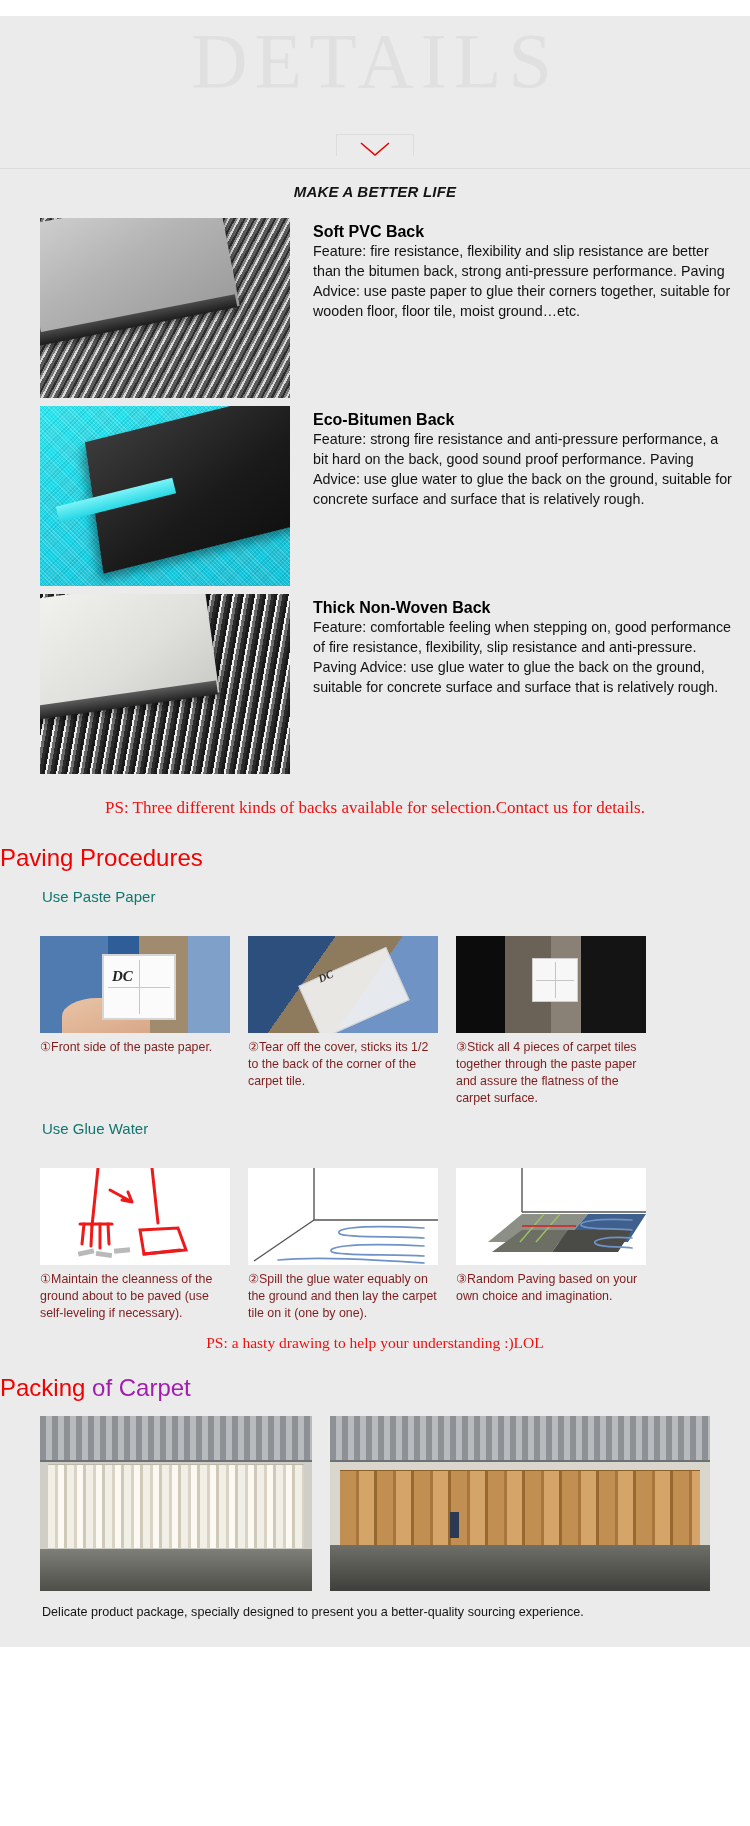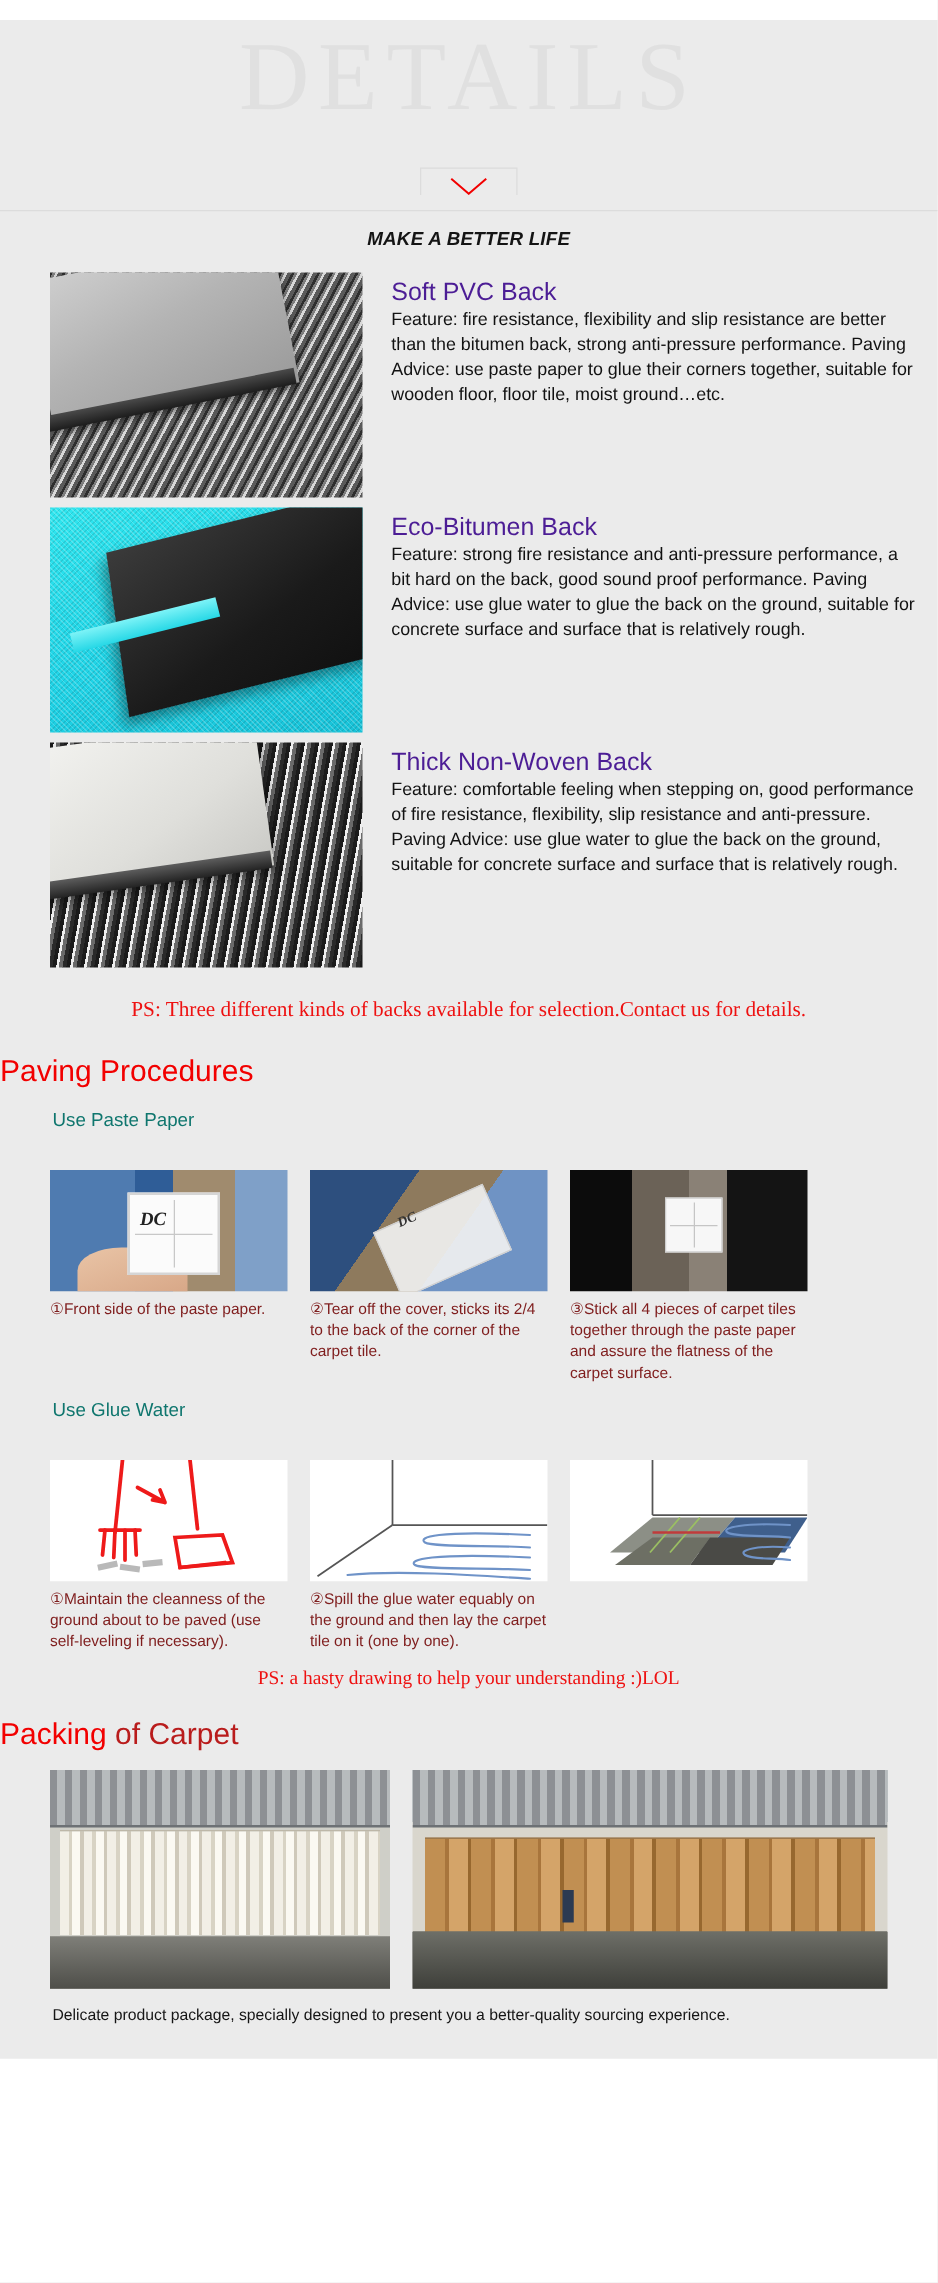--- a/index.html
+++ b/index.html
@@ -70,24 +70,24 @@
   .frow { display: flex; align-items: flex-start; margin-bottom: 8px; }
   .fthumb {
     width: 250px; height: 180px;
     flex: 0 0 250px;
     position: relative;
     overflow: hidden;
     background: #888;
   }
   .ftext { padding-left: 23px; padding-top: 4px; flex: 1; }
   .fhead {
-    color: #4c1d95;
-    font-size: 20px;
+    color: #000000;
+    font-size: 16px;
     margin: 0 0 1px 0;
-    font-weight: normal;
+    font-weight: bold;
     line-height: 1.2;
   }
   .fbody {
     color: #121212;
     font-size: 14.3px;
     line-height: 1.39;
     margin: 0;
   }
 
   
@@ -167,21 +167,21 @@
 
   
   .sec-head {
     text-align: left;
     font-size: 24px;
     color: #f20000;
     padding: 16px 0 14px;
     font-weight: normal;
     margin: 0;
   }
-  .sec-head .blk { color: #b91c1c; }
+  .sec-head .blk { color: #a21caf; }
 
   .sub-head {
     font-size: 15px;
     color: #0f766e;
     padding: 2px 0 8px 42px;
   }
 
   
   .proc { padding: 0 40px 0 40px; }
   .pgrid { display: flex; gap: 18px; }
@@ -364,21 +364,21 @@
               <span class="dc">DC</span>
             </div>
         </div>
         <div class="pcap">①Front side of the paste paper.</div>
       </div>
       <div class="pcell">
         <div class="pimg pp2">
           <div class="tile"></div>
             <div class="dc2">DC</div>
         </div>
-        <div class="pcap">②Tear off the cover, sticks its 2/4 to the back of the corner of the carpet tile.</div>
+        <div class="pcap">②Tear off the cover, sticks its 1/2 to the back of the corner of the carpet tile.</div>
       </div>
       <div class="pcell">
         <div class="pimg pp3">
           <div class="card3"></div>
         </div>
         <div class="pcap">③Stick all 4 pieces of carpet tiles together through the paste paper and assure the flatness of the carpet surface.</div>
       </div>
     </div>
   </div>
 
@@ -446,20 +446,21 @@
               <g stroke="#c03b3b" stroke-width="2">
                 <line x1="66" y1="58" x2="120" y2="58"></line>
               </g>
             </g>
             <g fill="none" stroke="#6f93c8" stroke-width="1.7" stroke-linecap="round">
               <path d="M176 52 C140 50, 120 54, 126 58 C132 62, 160 60, 176 62"></path>
               <path d="M176 70 C150 68, 134 72, 140 76 C146 80, 164 78, 176 80"></path>
             </g>
           </svg>
         </div>
+        <div class="pcap">③Random Paving based on your own choice and imagination.</div>
       </div>
 
     </div>
   </div>
 
   <div class="ps-serif small">PS: a hasty drawing to help your understanding :)LOL</div>
 
   <h2 class="sec-head">
     <span style="color:#f20000">Packing</span>
     <span class="blk">of Carpet</span>

